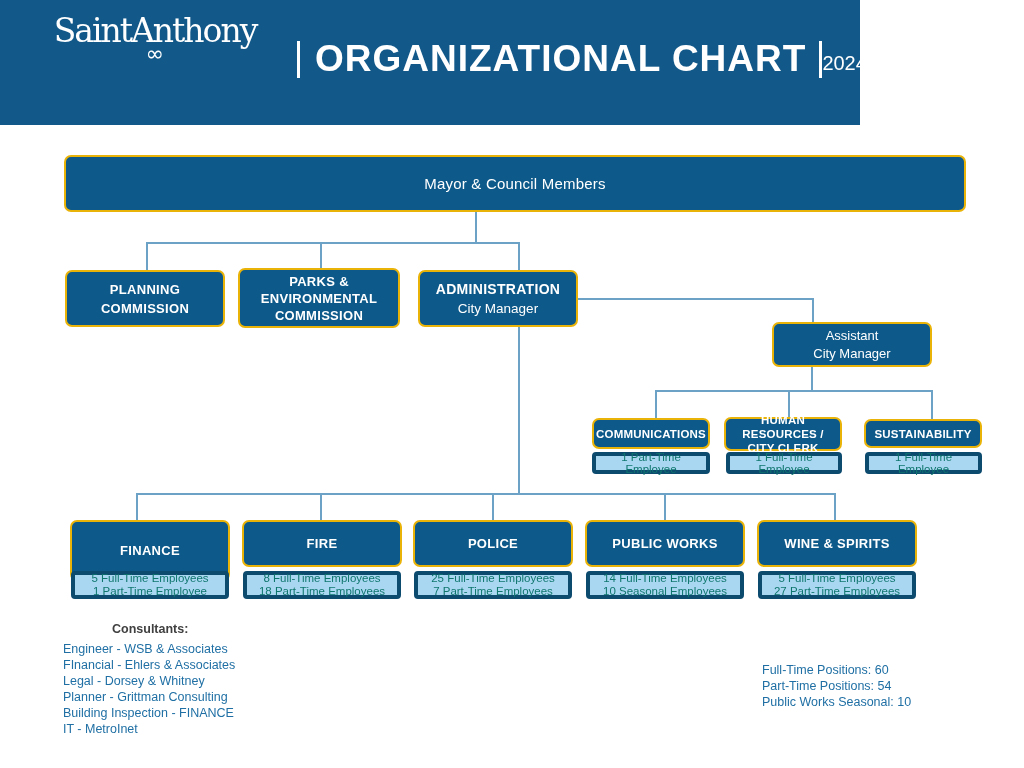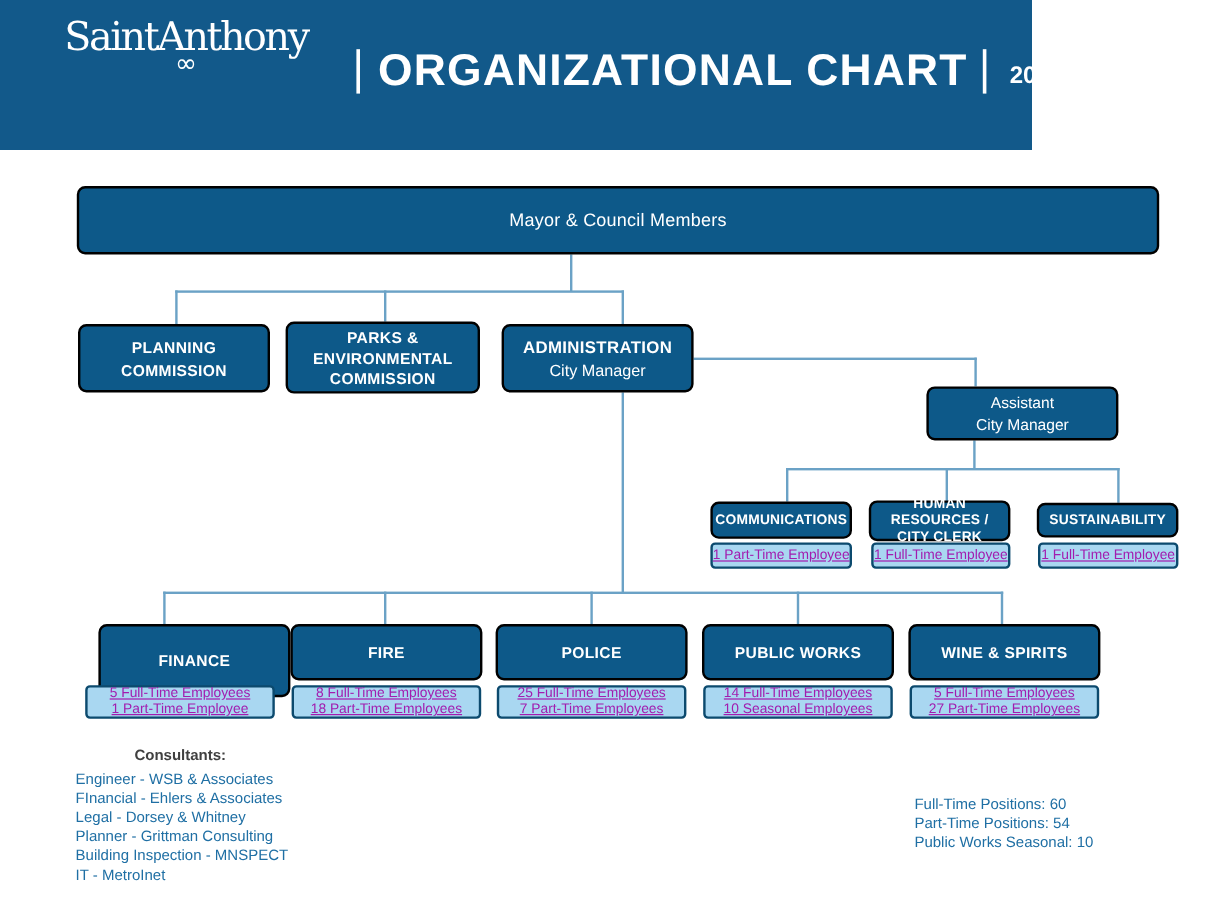--- a/index.html
+++ b/index.html
@@ -11,27 +11,27 @@
   .header { position:absolute; left:0; top:0; width:860px; height:125px; background:#12598a; }
   .logo { position:absolute; left:40px; top:14px; width:230px; text-align:center; color:#ffffff;
           font-family:"DejaVu Serif", serif; line-height:1; }
   .logo-l1 { font-size:33px; letter-spacing:-2px; white-space:nowrap; }
   .logo-l2 { font-size:36px; letter-spacing:-1px; margin-top:-6px; }
   .logo-fl { font-size:22px; line-height:14px; margin-top:0px; font-family:"DejaVu Sans", sans-serif; }
   .title-group { position:absolute; left:297px; top:37px; height:44px; display:flex; align-items:center; }
   .tbar { width:3px; height:37px; background:#ffffff; }
   .main-title { color:#ffffff; font-size:37px; font-weight:700; letter-spacing:1px;
                 margin:0 13px 0 15px; white-space:nowrap; }
-  .year { color:#ffffff; font-size:20px; font-weight:700; margin-left:19px; margin-top:9px; }
+  .year { color:#ffffff; font-size:20px; font-weight:400; margin-top:9px; }
 
   
   .node { position:absolute; display:flex; flex-direction:column; align-items:center;
           justify-content:center; text-align:center; }
-  .dark { background:#0d5989; border:2px solid #000000; border-radius:7px; color:#ffffff; }
-  .light { background:#a9d7f1; border:2px solid #0c4a6e; border-radius:4px; color:#a21caf;text-decoration:underline; }
+  .dark { background:#0d5989; border:2px solid #eab308; border-radius:7px; color:#ffffff; }
+  .light { background:#a9d7f1; border:4px solid #0c4a6e; border-radius:4px; color:#0f766e; }
 
   .t15   { font-size:15px; font-weight:400; letter-spacing:0.2px; }
   .t13b  { font-size:13px; font-weight:700; line-height:19px; letter-spacing:0.3px; }
   .t13   { font-size:13.5px; font-weight:400; line-height:19px; }
   .t13r  { font-size:13px; font-weight:400; line-height:18px; }
   .t11b  { font-size:11.5px; font-weight:700; line-height:14px; letter-spacing:0.2px; }
   .s1    { font-size:11.5px; font-weight:400; }
   .s2    { font-size:11.5px; font-weight:400; line-height:13px; }
 
   
@@ -121,21 +121,21 @@
     <div class="s1">1 Full-Time Employee</div>
   </div>
 
   <div class="node dark" style="left:864px;top:419px;width:118px;height:29px">
     <div class="t11b">SUSTAINABILITY</div>
   </div>
   <div class="node light" style="left:865px;top:452px;width:117px;height:22px">
     <div class="s1">1 Full-Time Employee</div>
   </div>
 
-  <div class="node dark" style="left:82px;top:520px;width:160px;height:61px">
+  <div class="node dark" style="left:70px;top:520px;width:160px;height:61px">
     <div class="t13b">FINANCE</div>
   </div>
   <div class="node light" style="left:71px;top:571px;width:158px;height:28px">
     <div class="s2">5 Full-Time Employees</div>
     <div class="s2">1 Part-Time Employee</div>
   </div>
 
   <div class="node dark" style="left:242px;top:520px;width:160px;height:47px">
     <div class="t13b">FIRE</div>
   </div>
@@ -167,21 +167,21 @@
     <div class="s2">5 Full-Time Employees</div>
     <div class="s2">27 Part-Time Employees</div>
   </div>
 
   <div class="consultants">
     <div class="c-head">Consultants:</div>
     <div>Engineer - WSB &amp; Associates</div>
     <div>FInancial - Ehlers &amp; Associates</div>
     <div>Legal - Dorsey &amp; Whitney</div>
     <div>Planner - Grittman Consulting</div>
-    <div>Building Inspection - MNSPECT</div>
+    <div>Building Inspection - FINANCE</div>
     <div>IT - MetroInet</div>
   </div>
 
   <div class="totals">
     <div>Full-Time Positions: 60</div>
     <div>Part-Time Positions: 54</div>
     <div>Public Works Seasonal: 10</div>
   </div>
 
 </div>

